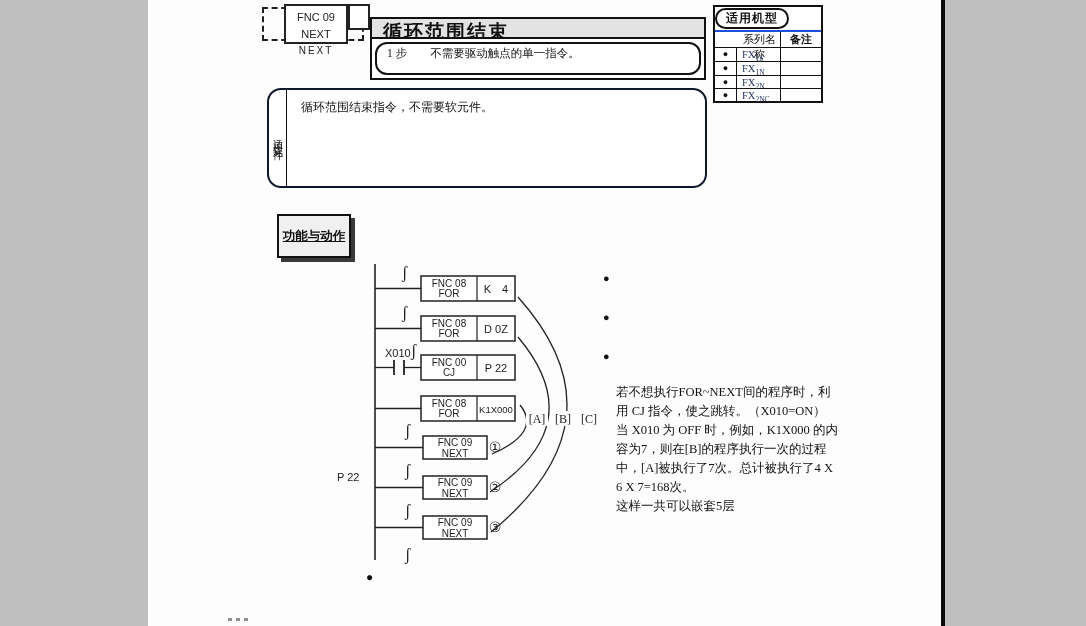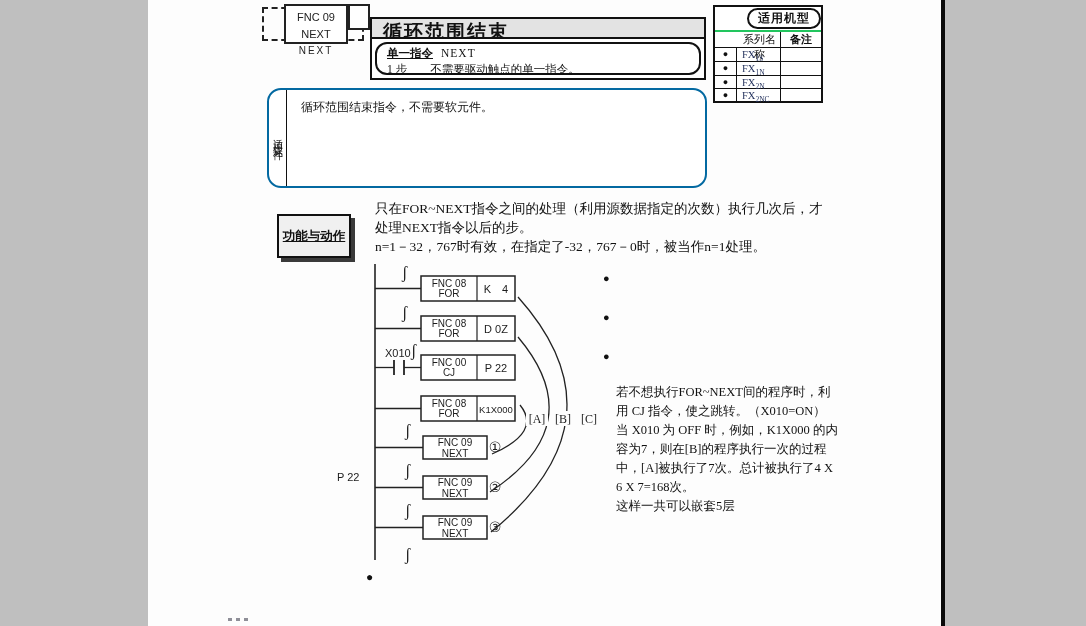--- a/index.html
+++ b/index.html
@@ -35,39 +35,39 @@
           border:2px solid #111; background:#fff; }
   .single-inner { position:absolute; left:3px; top:3px; right:3px; bottom:3px;
           border:2px solid #111; border-radius:12px; padding:1px 10px;
           font-size:11.5px; line-height:16px; }
   .single-label { text-decoration:underline; font-weight:bold; }
   .single-code { margin-left:8px; letter-spacing:1px; }
 
   
   .models { position:absolute; left:565px; top:5px; width:110px; height:98px;
           border:2px solid #111; background:#fff; font-size:11px; }
-  .models-head { height:25px; border-bottom:2px solid #22c55e; display:flex;
-          align-items:center; justify-content:flex-end; }
+  .models-head { height:25px; border-bottom:2px solid #1d4ed8; display:flex;
+          align-items:center; justify-content:flex-start; }
   .models-oval { border:2px solid #111; border-radius:11px; padding:0 9px;
           font-size:12px; line-height:17px; font-weight:bold; letter-spacing:1px; }
   .models-cols { height:16px; border-bottom:1.5px solid #111; display:flex; }
   .models-cols .c1 { width:66px; border-right:1.5px solid #111; text-align:center; line-height:15px;padding-left:24px; }
   .models-cols .c2 { flex:1; text-align:center; line-height:15px;font-weight:bold; }
   .models-row { height:13.8px; border-bottom:1px solid #111; display:flex; }
   .models-row:last-child { border-bottom:none; }
   .models-row .dot { width:22px; border-right:1px solid #111; text-align:center;
           font-size:9px; line-height:13px; }
   .models-row .nm { width:44px; border-right:1.5px solid #111; padding-left:5px;
           line-height:13px; color:#25335e; font-size:10.5px; }
   .models-row .nm sub { font-size:7.5px; }
   .models-row .rk { flex:1; }
 
   
   .devices { position:absolute; left:119px; top:88px; width:440px; height:100px;
-          border:2px solid #0369a1; border-radius:14px; background:#fff; display:flex; }
+          border:2px solid #0f172a; border-radius:14px; background:#fff; display:flex; }
   .devices-side { width:18px; border-right:1.5px solid #111; display:flex;
           align-items:center; justify-content:center;
           writing-mode:vertical-rl; text-orientation:upright;
           font-size:10px; letter-spacing:3px; padding:6px 0; }
   .devices-body { flex:1; padding:9px 14px; font-size:12px; }
 
   
   .func-head { position:absolute; left:129px; top:214px; width:74px; height:44px;
           background:#f0f0f0; border:2px solid #111; box-shadow:4px 4px 0 #3a3a3a;
           display:flex; align-items:center; justify-content:center;
@@ -105,23 +105,20 @@
   <div class="fnc-main">
     <div>FNC 09</div>
     <div>NEXT</div>
   </div>
   <div class="fnc-mnemonic">NEXT</div>
 
   <div class="title-bar">循环范围结束</div>
 
   <div class="single-outer">
     <div class="single-inner">
-      <div>
-        <span class="single-label">单一指令</span><span class="single-code">NEXT</span>
-      </div>
       <div>1 步　　不需要驱动触点的单一指令。</div>
     </div>
   </div>
 
   <div class="models">
     <div class="models-head">
       <span class="models-oval">适用机型</span>
     </div>
     <div class="models-cols">
       <span class="c1">系列名称</span>
@@ -148,22 +145,20 @@
       <span class="rk"></span>
     </div>
   </div>
 
   <div class="devices">
     <div class="devices-side">适用软元件</div>
     <div class="devices-body">循环范围结束指令，不需要软元件。</div>
   </div>
 
   <div class="func-head">功能与动作</div>
-  <div class="intro">只在FOR~NEXT指令之间的处理（利用源数据指定的次数）执行几次后，才处理NEXT指令以后的步。
-n=1－32，767时有效，在指定了-32，767－0时，被当作n=1处理。</div>
 
   <svg class="ladder" width="302" height="312" viewBox="0 0 302 312">
 
     <path d="M188,37 Q298,160 161,272" fill="none" stroke="#222" stroke-width="1.3"></path>
     <path d="M188,77 Q262,165 160,232" fill="none" stroke="#222" stroke-width="1.3"></path>
     <path d="M190,145 Q212,172 162,194" fill="none" stroke="#222" stroke-width="1.3"></path>
     <rect x="196" y="151" width="22" height="15" fill="#fdfdfd"></rect>
     <rect x="222" y="151" width="22" height="15" fill="#fdfdfd"></rect>
     <rect x="248" y="151" width="22" height="15" fill="#fdfdfd"></rect>
     <text class="serif" x="207" y="163" font-size="12" text-anchor="middle">[A]</text>

